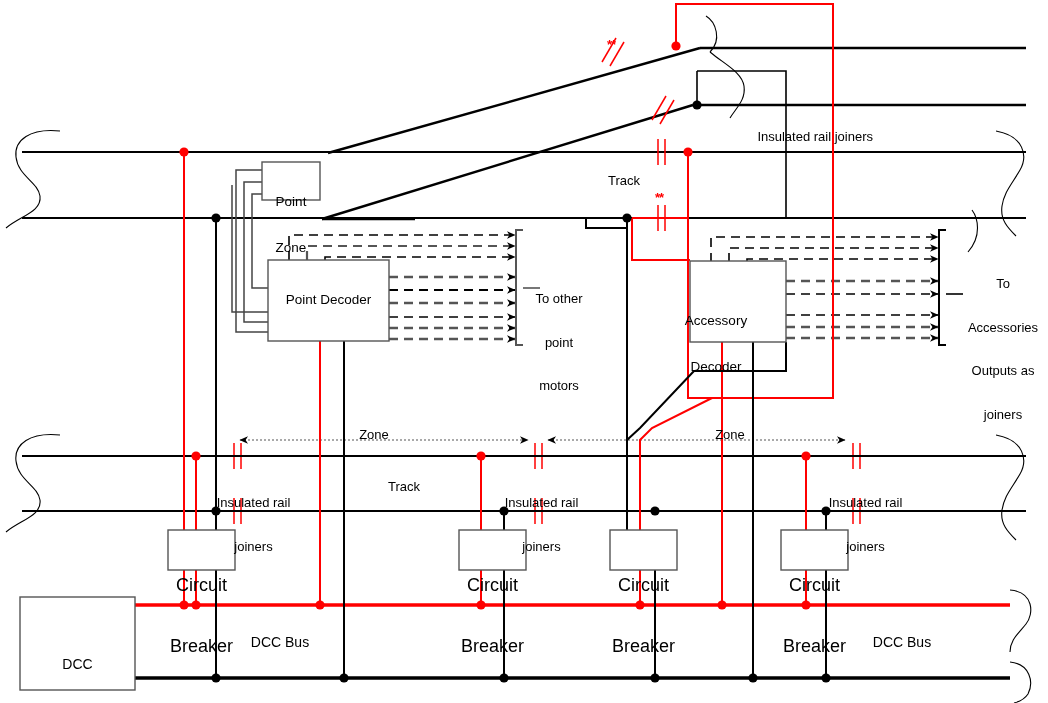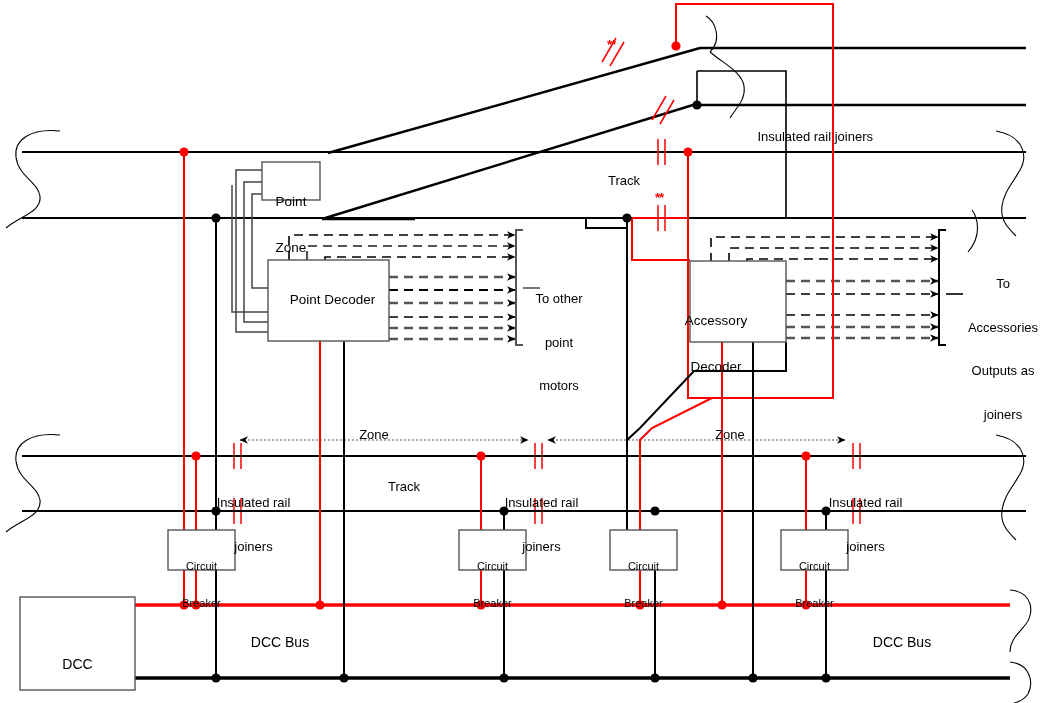--- a/index.html
+++ b/index.html
@@ -37,21 +37,21 @@
   }
   .lbl.note {
     color: #ff0000;
     font-size: 10.5px;
     line-height: 1.18;
   }
   .lbl.boxlabel {
     font-size: 13.5px;
   }
   .lbl.small {
-    font-size: 11px;
+    font-size: 18px;
   }
   .asterisk {
     position: absolute;
     color: #ff0000;
     font-family: "Liberation Sans", sans-serif;
     font-size: 13px;
     font-weight: bold;
     letter-spacing: -1px;
     user-select: none;
   }
@@ -293,21 +293,21 @@
   <div class="lbl" style="left:673px; top:130px; width:200px; text-align:right;">Insulated rail joiners</div>
 
   <div class="lbl" style="left:608px; top:174px; width:60px; text-align:left;">Track</div>
   <div class="lbl" style="left:388px; top:480px; width:60px; text-align:left;">Track</div>
 
   <div class="lbl boxlabel" style="left:262px; top:164px; width:58px;">
     <div>Point</div>
     <div>Zone</div>
   </div>
 
-  <div class="lbl boxlabel" style="left:256px; top:292px; width:121px;padding-left:16px;">Point Decoder</div>
+  <div class="lbl boxlabel" style="left:268px; top:292px; width:121px;">Point Decoder</div>
 
   <div class="lbl boxlabel" style="left:668px; top:283px; width:96px;">
     <div>Accessory</div>
     <div>Decoder</div>
   </div>
 
   <div class="lbl" style="left:521px; top:263px; width:76px;">
     <div>To other</div>
     <div>point</div>
     <div>motors</div>

